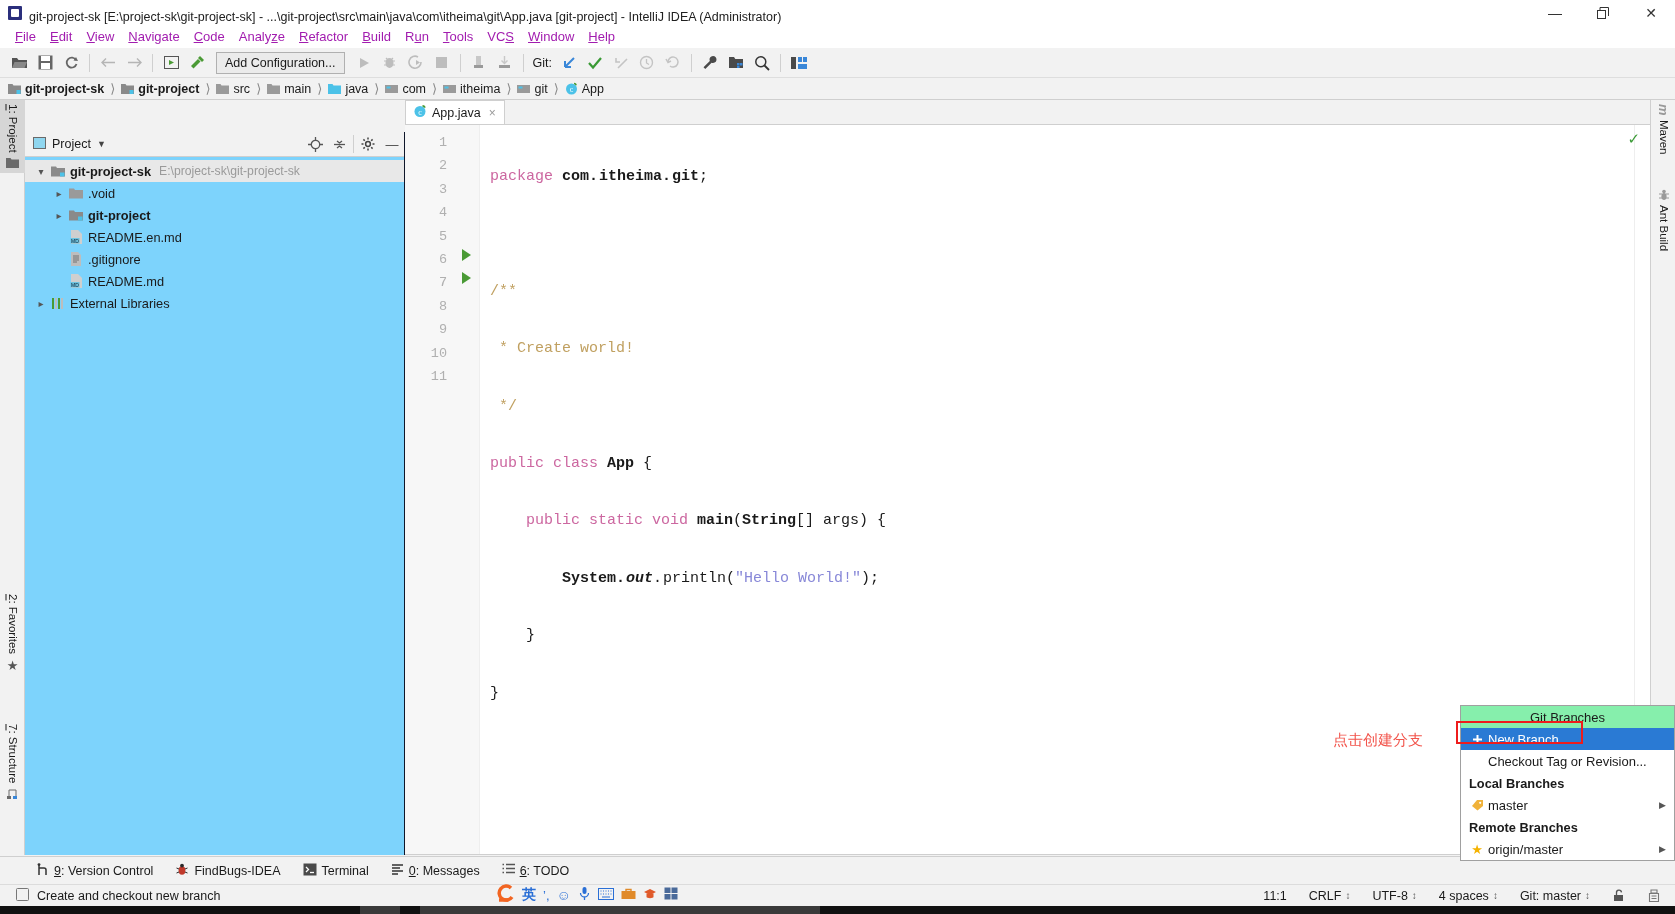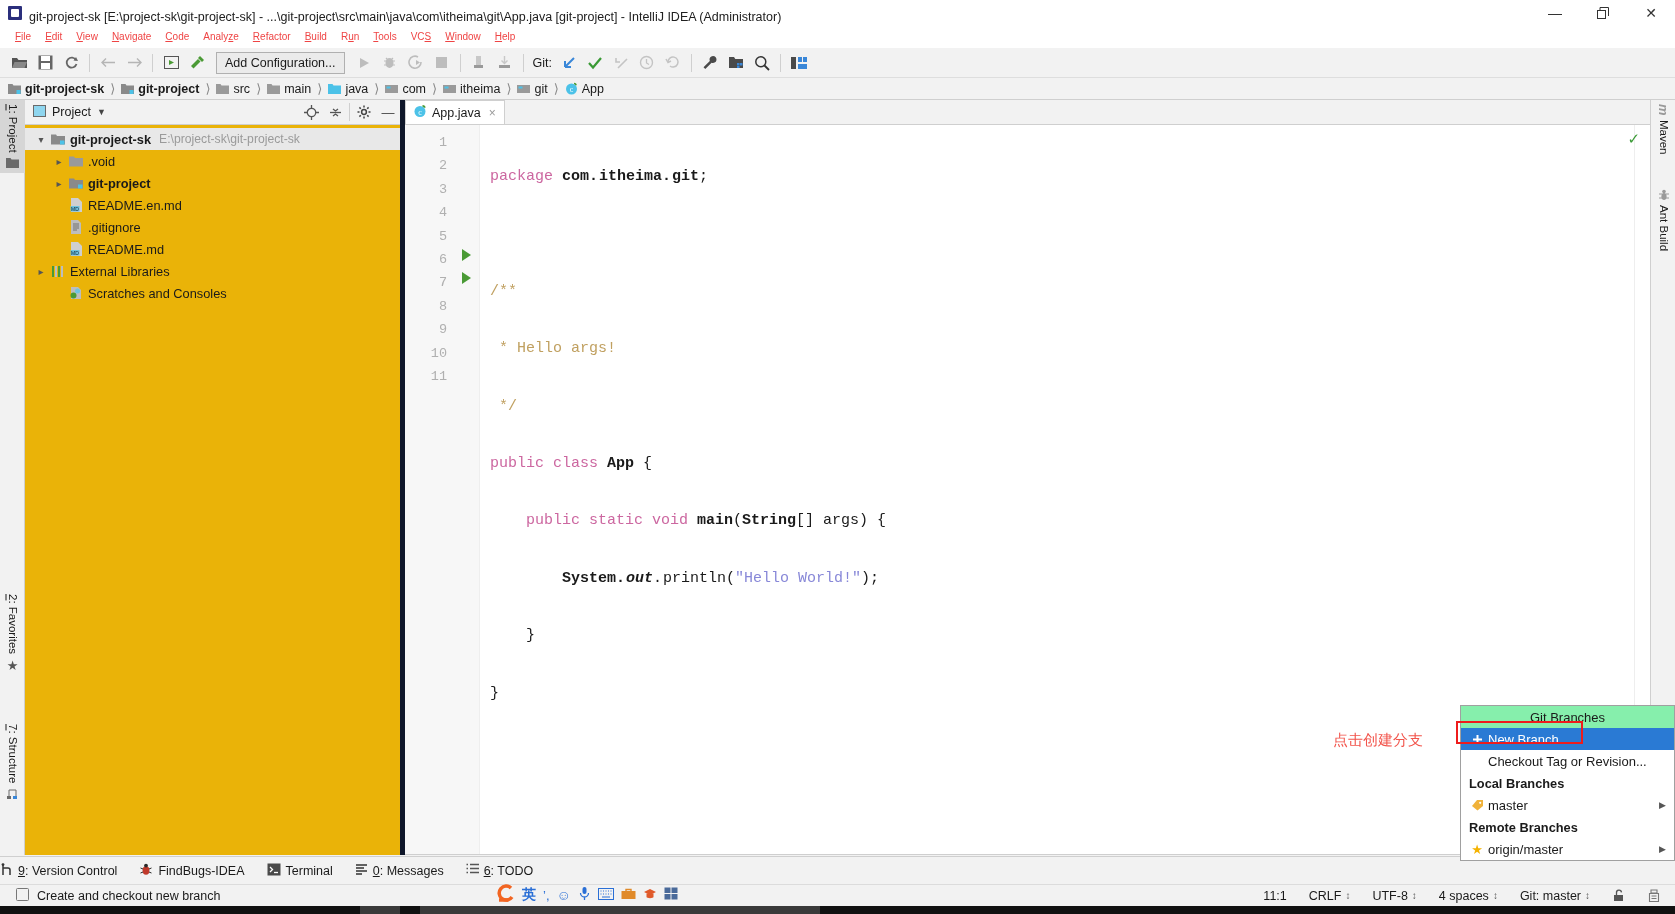--- a/index.html
+++ b/index.html
@@ -33,21 +33,21 @@
   #winctl div {
     width:48px; height:26px; display:flex; align-items:center; justify-content:center;
     color:#333; font-size:14px;
   }
   
   #menubar {
     height:22px; background:#ffffff;
     display:flex; align-items:center; padding-left:8px;
     border-bottom:1px solid #ffffff;
   }
-  .menu-item { padding:1px 7px; font-size:10px; color:#ef4444; white-space:nowrap; }
+  .menu-item { padding:1px 7px; font-size:13px; color:#a21caf; white-space:nowrap; }
   .menu-item u { text-decoration:underline; }
   
   #toolbar {
     height:30px; background:#f2f2f2;
     display:flex; align-items:center; padding-left:6px;
     border-bottom:1px solid #dedede;
   }
   .tb { width:26px; height:24px; display:flex; align-items:center; justify-content:center; flex:none;}
   .tb svg { display:block; }
   .sep { width:1px; height:18px; background:#cfcfcf; margin:0 5px; flex:none; }
@@ -76,21 +76,21 @@
   .vtab {
     position:absolute; left:0; width:25px;
     writing-mode:vertical-rl; text-orientation:mixed;
     font-size:11.5px; color:#1a1a1a; padding:4px 0;
     display:flex; align-items:center; gap:4px;
   }
   .vtab.sel { background:#d6d6d6; }
   .vtab u { text-decoration:underline; }
   .vicon { flex:none; }
   
-  #projpanel { width:380px; background:#eab308; flex:none; border-right:5px solid #0f172a; position:relative; }
+  #projpanel { width:380px; background:#7dd3fc; flex:none; border-right:1px solid #0f172a; position:relative;margin-top:32px; }
   #projhdr {
     height:25px; background:#f2f2f2; display:flex; align-items:center;
     padding-left:8px; border-bottom:1px solid #cfcfcf;
   }
   #projhdr .lbl { font-size:12.5px; margin-left:6px; }
   #projhdr .spacer { flex:1; }
   #projhdr .hbtn { width:24px; height:22px; display:flex; align-items:center; justify-content:center; }
   .tree { padding-top:3px; font-size:12.8px; }
   .trow { height:22px; display:flex; align-items:center; padding-right:6px; white-space:nowrap; }
   .trow.sel { background:#e8e8e8; }
@@ -133,21 +133,21 @@
   .pl { color:#1a1a1a; }
   #editor-check { position:absolute; right:10px; top:5px; color:#3a9a35; font-size:15px; }
   #rightgutter { width:16px; background:#fff; flex:none; border-left:1px solid #eee; }
   #edbottomline { position:absolute; left:0; right:0; bottom:0; height:1px; background:#cfcfcf; }
   
   #rightstrip { width:25px; background:#f2f2f2; border-left:1px solid #cfcfcf; position:relative; flex:none; }
   
   #toolwinbar {
     position:absolute; left:0; right:0; bottom:30px; height:28px;
     background:#f2f2f2; border-top:1px solid #cfcfcf;
-    display:flex; align-items:center; gap:22px;
+    display:flex; align-items:center; padding-left:36px; gap:22px;
   }
   .twi { display:flex; align-items:center; gap:5px; font-size:12.5px; }
   .twi u { text-decoration:underline; }
   
   #statusbar {
     position:absolute; left:0; right:0; bottom:8px; height:22px;
     background:#f2f2f2; border-top:1px solid #dcdcdc;
     display:flex; align-items:center; padding:0 6px; font-size:12.5px;
   }
   #status-left { display:flex; align-items:center; gap:8px; margin-left:10px; }
@@ -572,31 +572,20 @@
         <span class="tarrow" style="margin-left:8px;">▸</span>
         <span class="ticon">
             <svg width="14" height="13" viewBox="0 0 14 13">
               <rect x="1" y="1" width="2" height="11" fill="#4a9a35"></rect>
               <rect x="4" y="1" width="2" height="11" fill="#bdbdbd"></rect>
               <rect x="7" y="1" width="2" height="11" fill="#4a9a35"></rect>
               <rect x="10" y="1" width="2" height="11" fill="#bdbdbd"></rect>
             </svg>
           </span>
         <span class="tlbl">External Libraries</span>
-      </div>
-      <div class="trow">
-        <span class="tarrow" style="margin-left:26px;"></span>
-        <span class="ticon">
-            <svg width="14" height="14" viewBox="0 0 14 14">
-              <path d="M2 1h7l3 3v9H2z" fill="#bdbdbd"></path>
-              <circle cx="4.5" cy="9.5" r="3" fill="#4a9a35"></circle>
-              <circle cx="8.5" cy="5" r="2.5" fill="#6ec4e0"></circle>
-            </svg>
-          </span>
-        <span class="tlbl">Scratches and Consoles</span>
       </div>
     </div>
   </div>
 
   <div id="editorwrap">
     <div id="tabsrow">
       <div class="etab">
         <span>
           <svg width="14" height="14" viewBox="0 0 14 14">
               <circle cx="7" cy="7.5" r="5.5" fill="#4cc2e8"></circle>
@@ -623,21 +612,21 @@
         <div class="gln">10</div>
         <div class="gln">11</div>
         <div class="runmark" style="top:124px;"></div>
         <div class="runmark" style="top:147px;"></div>
       </div>
 
       <div id="codearea">
         <div class="cl"><span class="kw">package </span><span class="id">com. itheima. git</span><span class="pl">;</span></div>
         <div class="cl"></div>
         <div class="cl"><span class="cmt">/**</span></div>
-        <div class="cl"><span class="cmt"> * Hello args!</span></div>
+        <div class="cl"><span class="cmt"> * Create world!</span></div>
         <div class="cl"><span class="cmt"> */</span></div>
         <div class="cl"><span class="kw">public class </span><span class="id">App</span><span class="pl"> {</span></div>
         <div class="cl"><span class="pl">    </span><span class="kw">public static void </span><span class="id">main</span><span class="pl">(</span><span class="id">String</span><span class="pl">[] args) {</span></div>
         <div class="cl"><span class="pl">        </span><span class="id">System. </span><span class="it">out</span><span class="pl">. println(</span><span class="str">"Hello World!"</span><span class="pl">);</span></div>
         <div class="cl"><span class="pl">    }</span></div>
         <div class="cl"><span class="pl">}</span></div>
         <div class="cl"></div>
       </div>
       <div id="editor-check">✓</div>
       <div id="rightgutter"></div>

